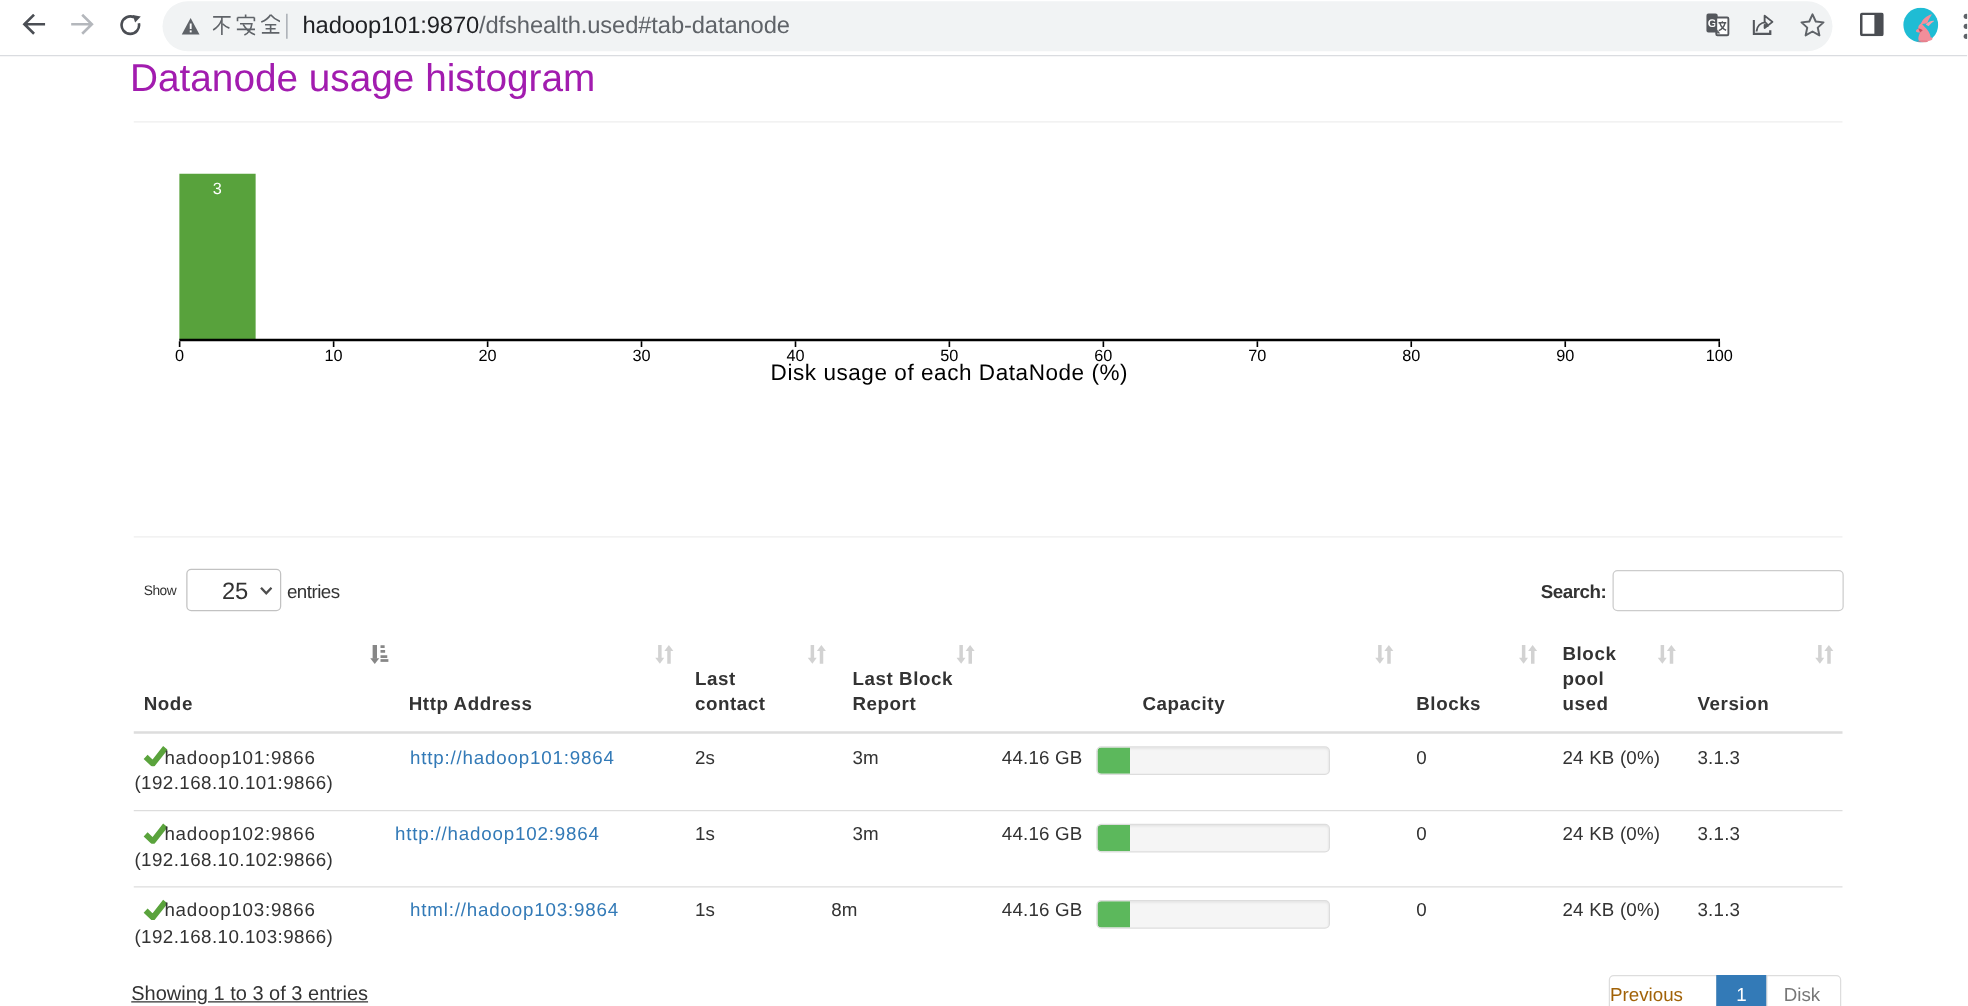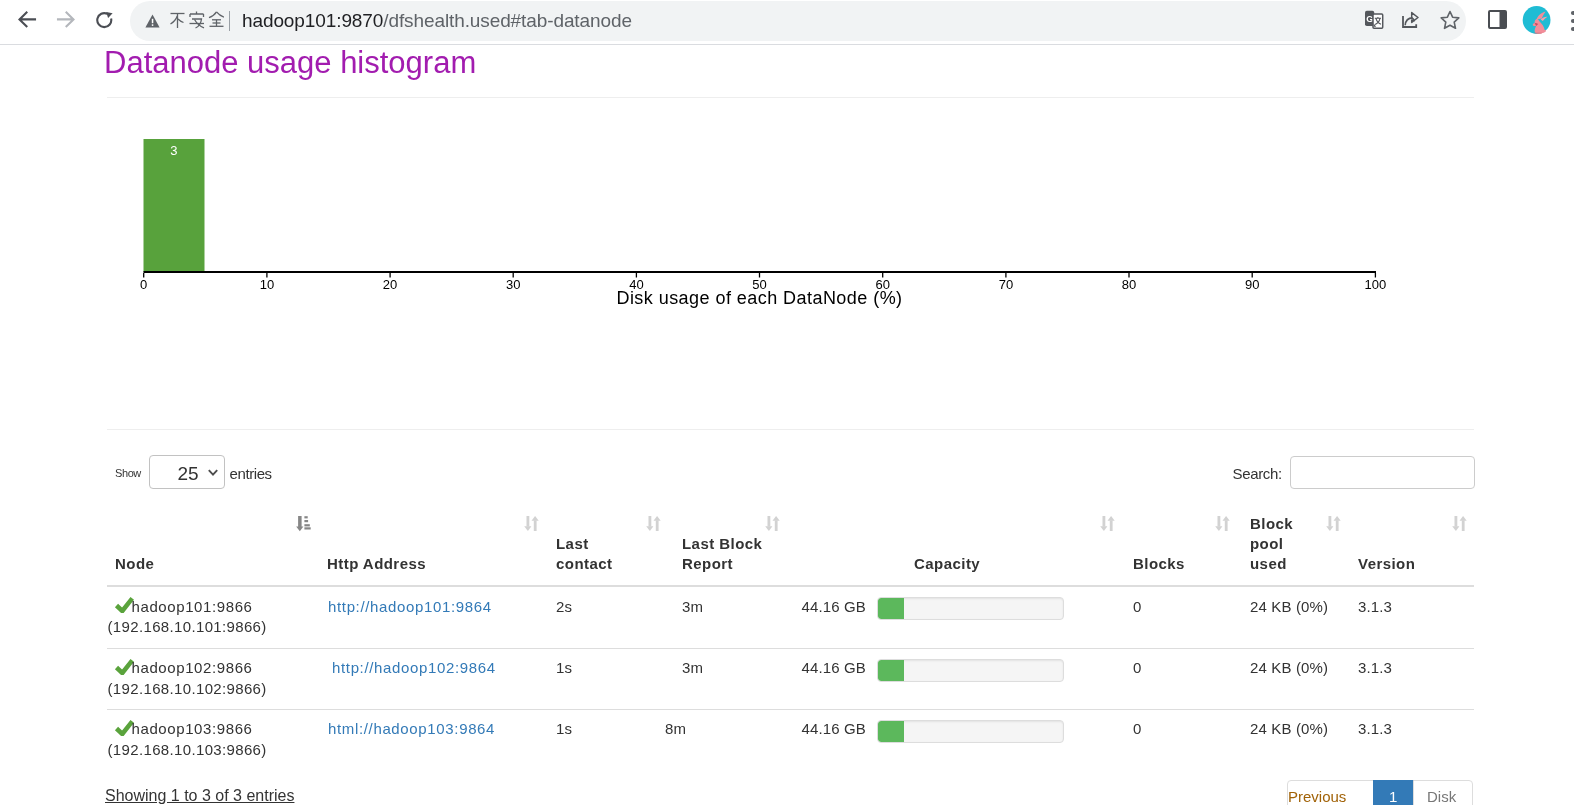--- a/index.html
+++ b/index.html
@@ -154,21 +154,21 @@
 
   <div class="hr" style="left:107px;top:429px;width:1367px;"></div>
 
   <div class="t" style="left:115px;top:465.7px;font-size:11px;line-height:15px;letter-spacing:-0.4px;">Show</div>
   <div style="position:absolute;left:149px;top:455px;width:76px;height:34px;border:1px solid #c2c2c2;border-radius:4px;background:#fff;"></div>
   <div class="t" style="left:165.5px;top:465.7px;font-size:19px;line-height:15px;margin-left:12px;">25</div>
   <svg class="ticon" style="left:207.5px;top:469px" width="10" height="7" viewBox="0 0 10 7">
     <path d="M0.8 1.2 L5 5.6 L9.2 1.2" fill="none" stroke="#4e4e4e" stroke-width="1.9"></path>
   </svg>
   <div class="t" style="left:229.5px;top:465.7px;font-size:15px;line-height:15px;letter-spacing:-0.4px;">entries</div>
-  <div class="t" style="left:1232.5px;top:465.7px;font-size:15px;line-height:15px;letter-spacing:-0.35px;">Search:</div>
+  <div class="t" style="left:1232.5px;top:465.7px;font-size:15px;line-height:15px;letter-spacing:-0.35px;font-weight:bold;">Search:</div>
   <div style="position:absolute;left:1290px;top:456px;width:185px;height:33px;border:1px solid #ccc;border-radius:4px;background:#fff;"></div>
 
   <div class="th" style="left:115px;top:554.2px;">Node</div>
   <div class="th" style="left:327px;top:554.2px;">Http Address</div>
   <div class="th" style="left:556px;top:534.2px;">Last<br>contact</div>
   <div class="th" style="left:682px;top:534.2px;">Last Block<br>Report</div>
   <div class="th" style="left:914px;top:554.2px;">Capacity</div>
   <div class="th" style="left:1133px;top:554.2px;">Blocks</div>
   <div class="th" style="left:1250px;top:514.2px;">Block<br>pool<br>used</div>
   <div class="th" style="left:1358px;top:554.2px;">Version</div>
@@ -257,21 +257,21 @@
   <div class="td" style="left:1133px;top:595.6px;">0</div>
   <div class="td" style="left:1250px;top:595.6px;">24 KB (0%)</div>
   <div class="td" style="left:1358px;top:595.6px;">3.1.3</div>
   <div class="rowline" style="left:107px;top:647.5px;width:1367px;"></div>
 
   <svg class="ticon" style="left:112.5px;top:655.5px" width="21" height="19" viewBox="0 0 21 19">
       <path d="M3.5 11.5 L9.3 17 L19.3 4.3" fill="none" stroke="#5aa33c" stroke-width="4.6"></path>
     </svg>
   <div class="td lsA" style="left:131.5px;top:657px;">hadoop102:9866</div>
   <div class="td lsB" style="left:107.5px;top:677.8px;">(192.168.10.102:9866)</div>
-  <div class="td link" style="left:332px;top:657px;">http://hadoop102:9864</div>
+  <div class="td link" style="left:316px;top:657px;">http://hadoop102:9864</div>
   <div class="td" style="left:556px;top:657px;">1s</div>
   <div class="td" style="left:682px;top:657px;">3m</div>
   <div class="td" style="right:708px;top:657px;">44.16 GB</div>
   <div class="progress" style="left:877px;top:658.7px;">
       <div class="pbar"></div>
     </div>
   <div class="td" style="left:1133px;top:657px;">0</div>
   <div class="td" style="left:1250px;top:657px;">24 KB (0%)</div>
   <div class="td" style="left:1358px;top:657px;">3.1.3</div>
   <div class="rowline" style="left:107px;top:709px;width:1367px;"></div>

